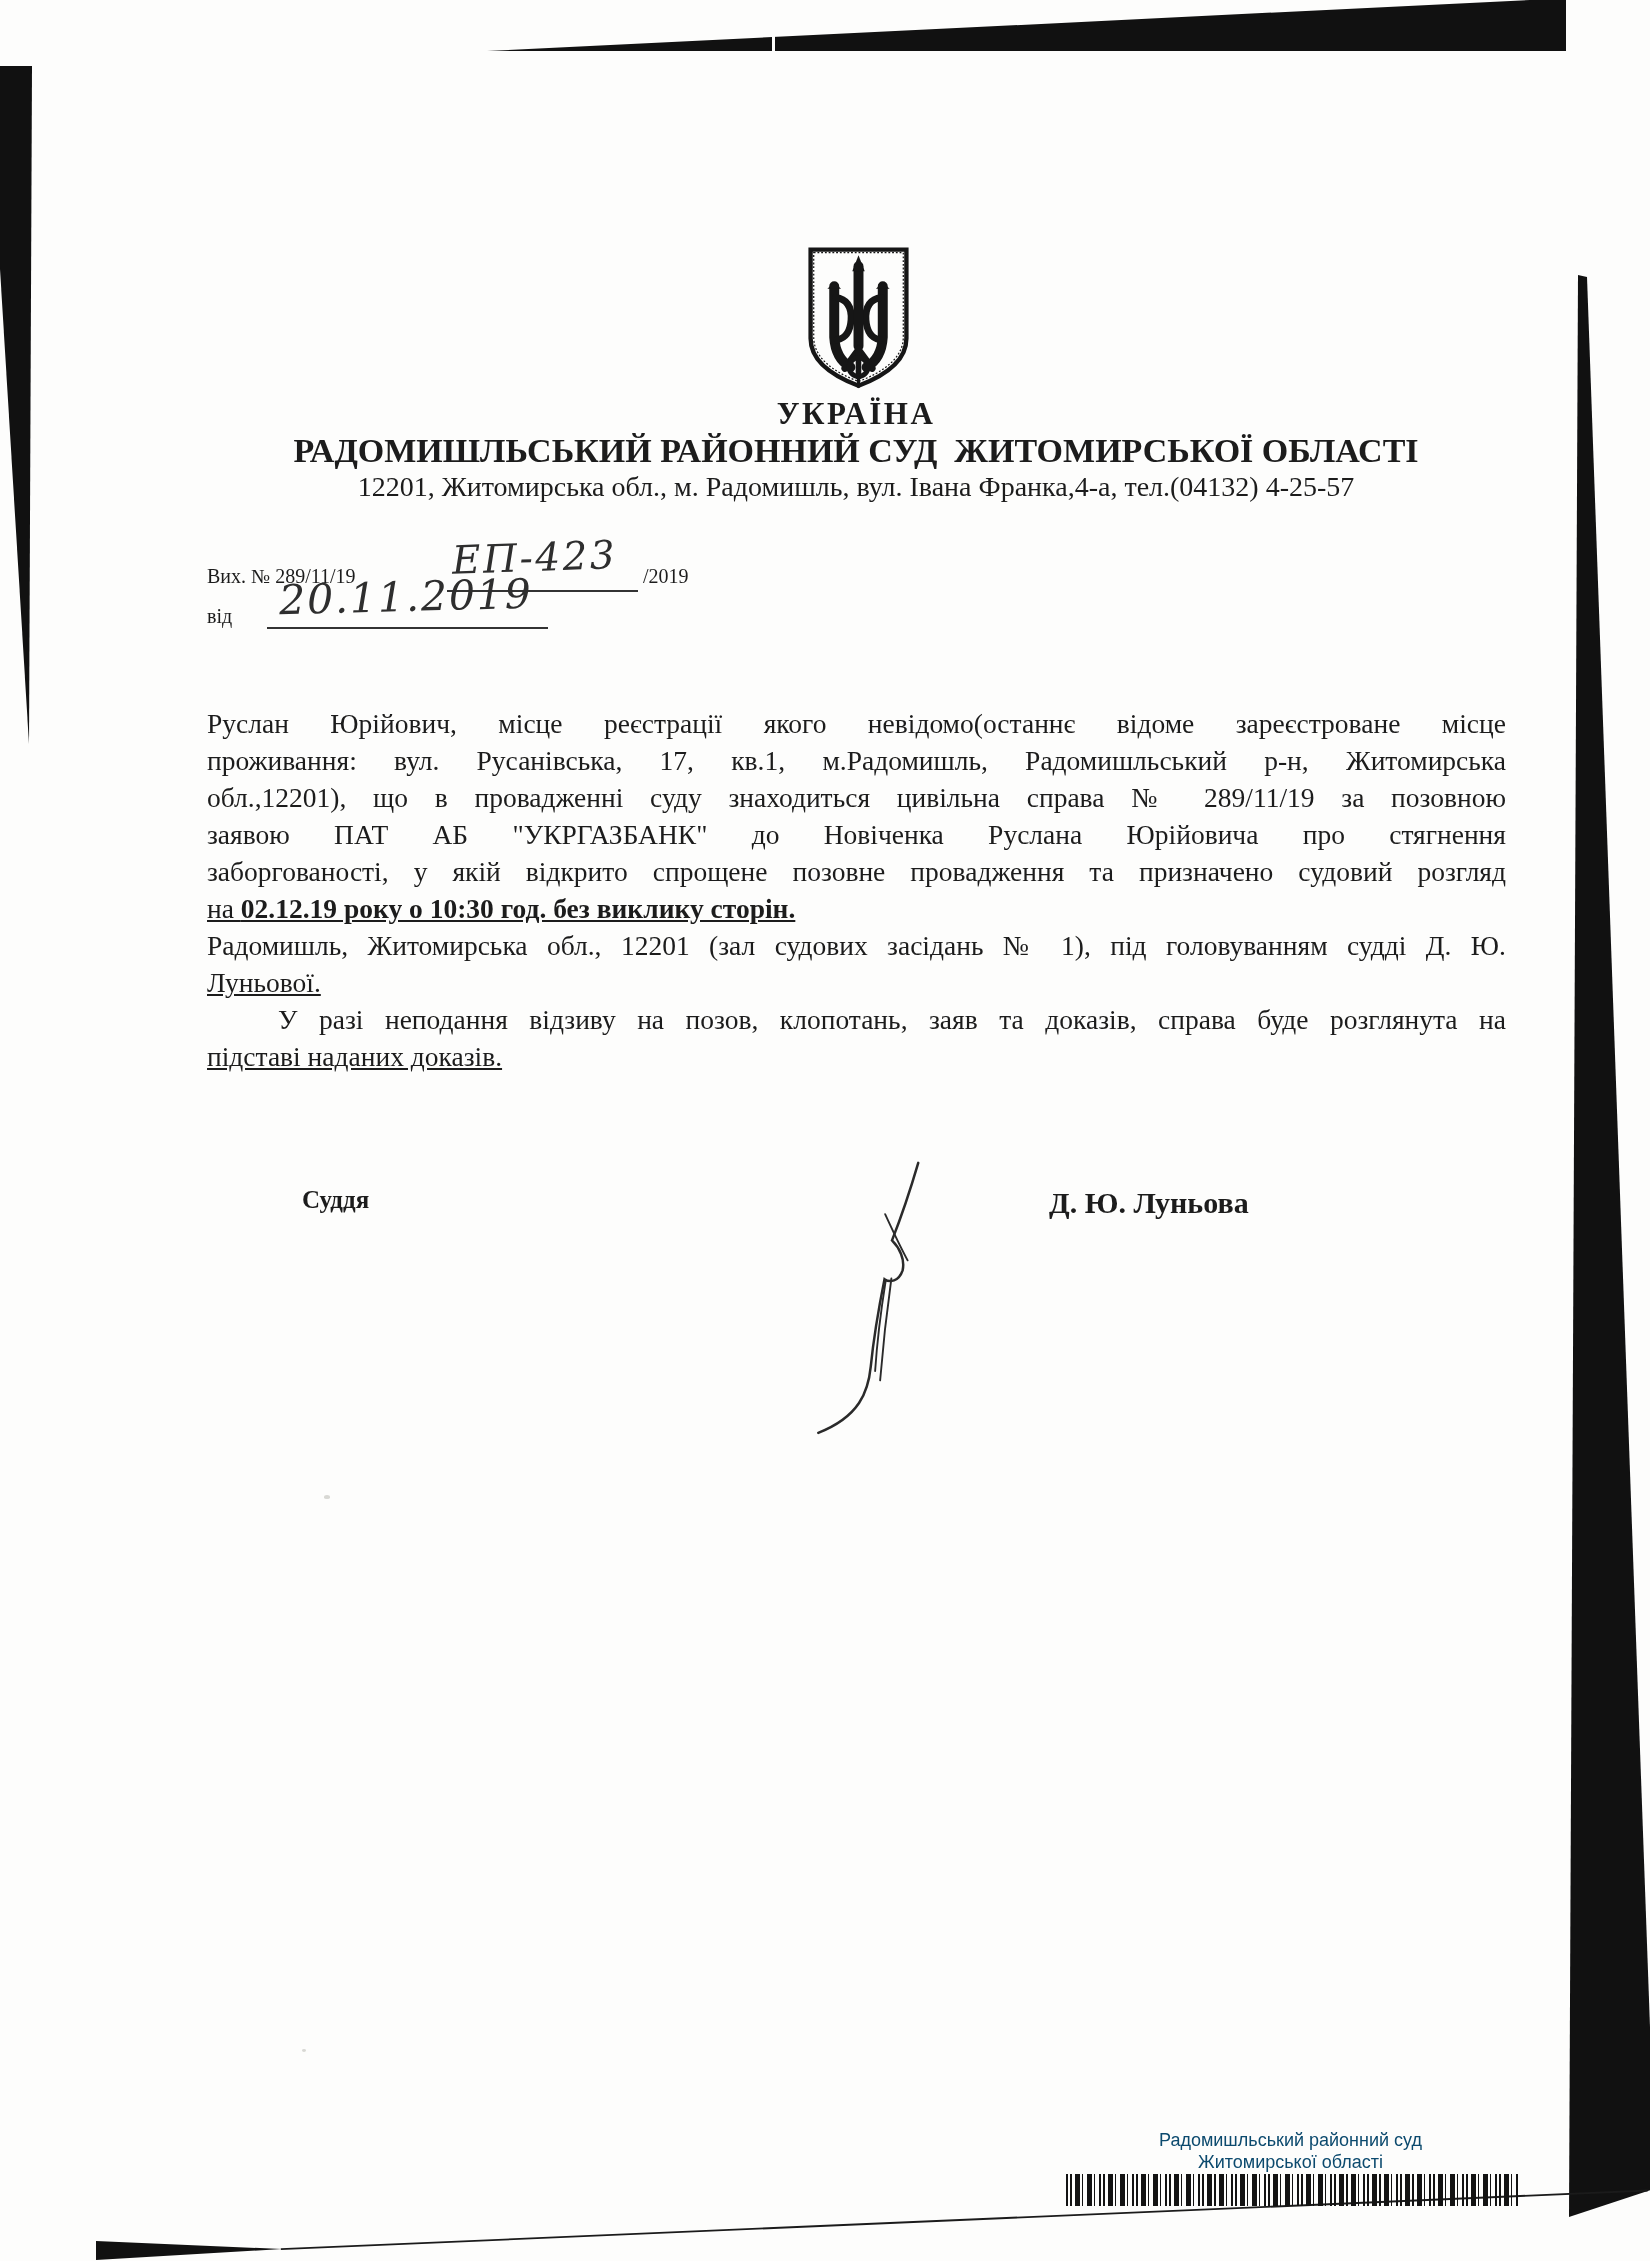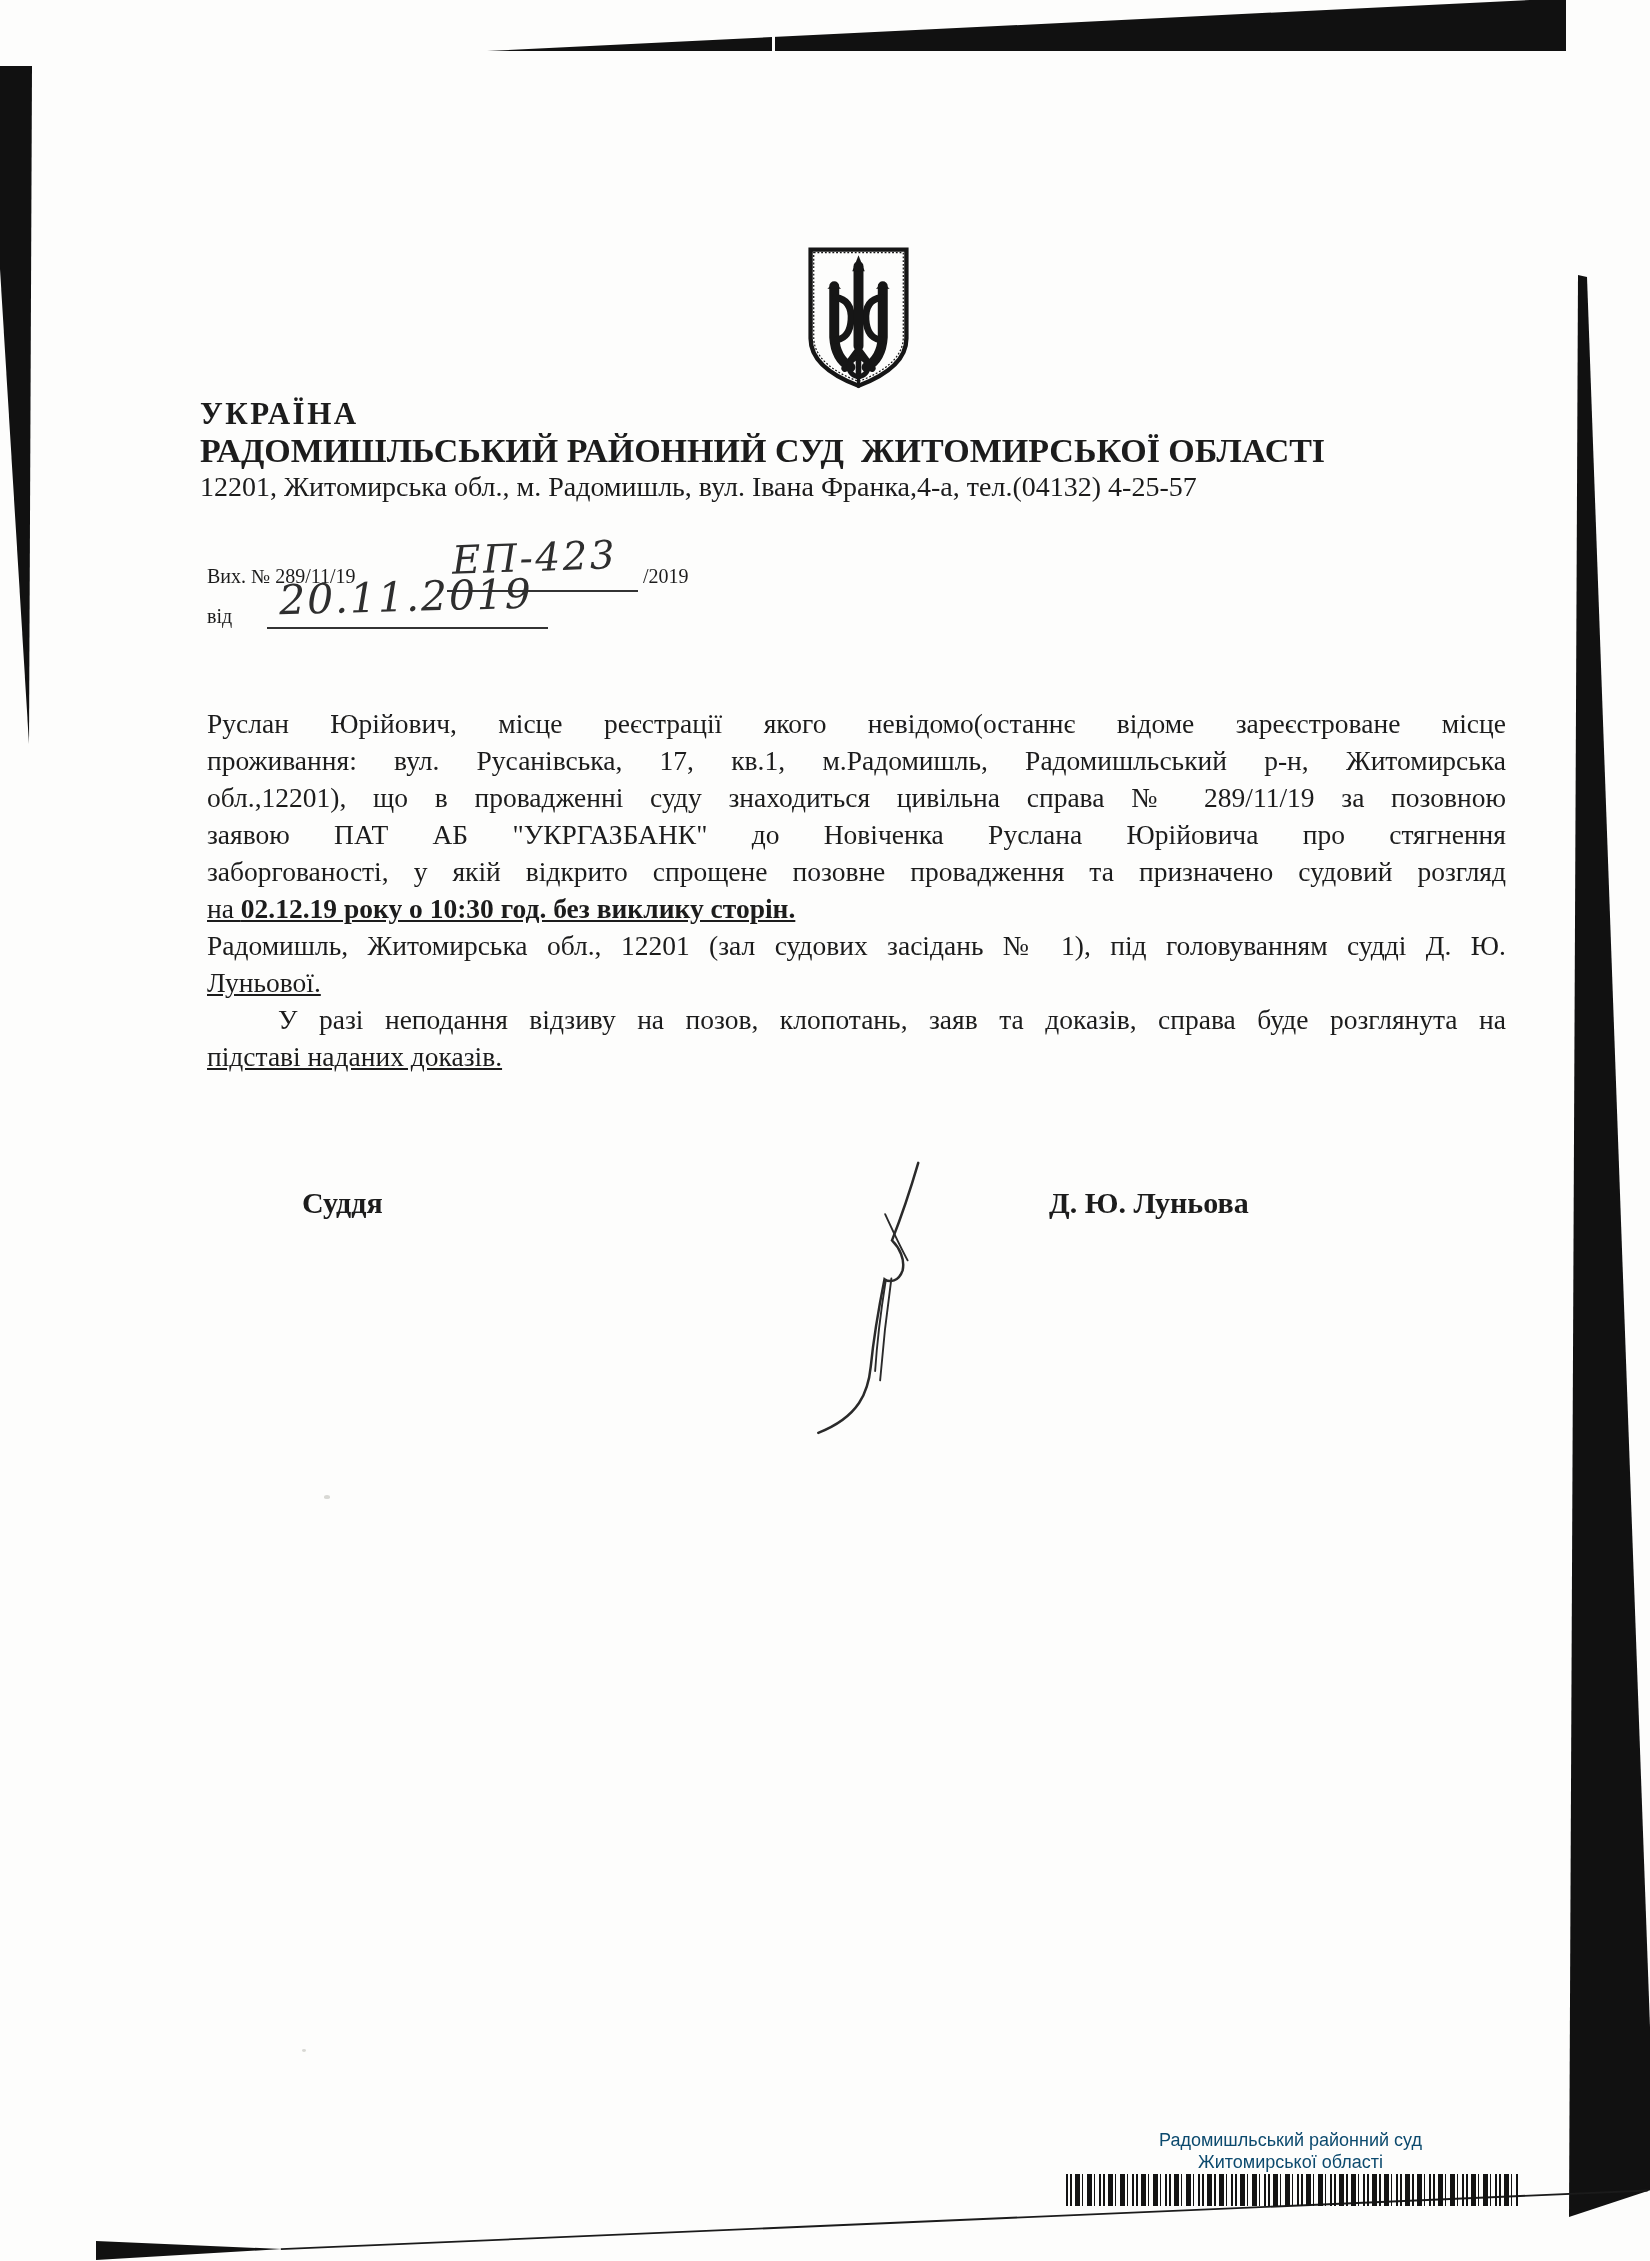--- a/index.html
+++ b/index.html
@@ -17,38 +17,38 @@
   .wedge-left{left:0;top:0;width:37px;height:750px;
     clip-path:polygon(0 66px,32px 66px,29px 744px,0 269px);}
   .wedge-right{left:1499px;top:0;width:152px;height:2224px;
     clip-path:polygon(79px 275px,88px 277px,152px 2055px,152px 2190px,70px 2217px);}
   .wedge-bottom-left{left:0;top:2211px;width:312px;height:50px;
     clip-path:polygon(96px 30px,282px 38px,96px 49px);}
   .paper-edge-line{left:0;top:2155px;width:1651px;height:106px;pointer-events:none;}
   .speck{background:#b9b9b2;border-radius:50%;opacity:.55;}
   
   .emblem{left:805px;top:245px;width:107px;height:146px;}
-  .hdr{left:200px;top:396px;width:1312px;text-align:left;}
+  .hdr{left:200px;top:396px;width:1312px;text-align:center;}
   .country{font-size:31px;font-weight:bold;letter-spacing:2.5px;line-height:36px;}
   .court-title{font-size:34px;font-weight:bold;line-height:37px;white-space:pre;}
   .court-addr{font-size:28px;line-height:35px;}
   
   .ref-lbl{font-size:20px;line-height:32px;}
   .hand{font-family:"DejaVu Serif",serif;font-style:italic;color:#2e2e2e;}
   .hand-no{left:452px;top:535px;font-size:39px;transform:rotate(-2deg);letter-spacing:2.5px;}
   .hand-date{left:279px;top:573px;font-size:41px;transform:rotate(-1.5deg);letter-spacing:1.9px;}
   .uline{background:#333;height:1.9px;}
   
   .bodytxt{left:207px;top:705px;width:1299px;font-size:27.5px;}
   .line{height:37px;line-height:37px;text-align:justify;text-align-last:justify;
     white-space:normal;overflow:visible;}
   .line.lastline{text-align-last:left;text-decoration:underline;}
   .line.indent{text-indent:71px;}
   
-  .judge-lbl{left:302px;top:1186px;font-size:30px;font-weight:bold;}
+  .judge-lbl{left:302px;top:1186px;font-size:25px;font-weight:bold;}
   .judge-name{left:1049px;top:1186px;font-size:30px;font-weight:bold;}
   .sig{left:792px;top:1154px;width:150px;height:294px;}
   
   .stamp{left:978px;top:2129px;width:625px;text-align:center;
     font-family:"Liberation Sans",sans-serif;font-size:18px;line-height:22px;color:#0c4a6e;}
   .barcode{left:1066px;top:2174px;width:452px;height:32px;
     background:repeating-linear-gradient(90deg,
       #131313 0 2.5px,transparent 2.5px 4.4px,
       #131313 4.4px 5.6px,transparent 5.6px 9.4px,
       #131313 9.4px 13.7px,transparent 13.7px 15.6px,

